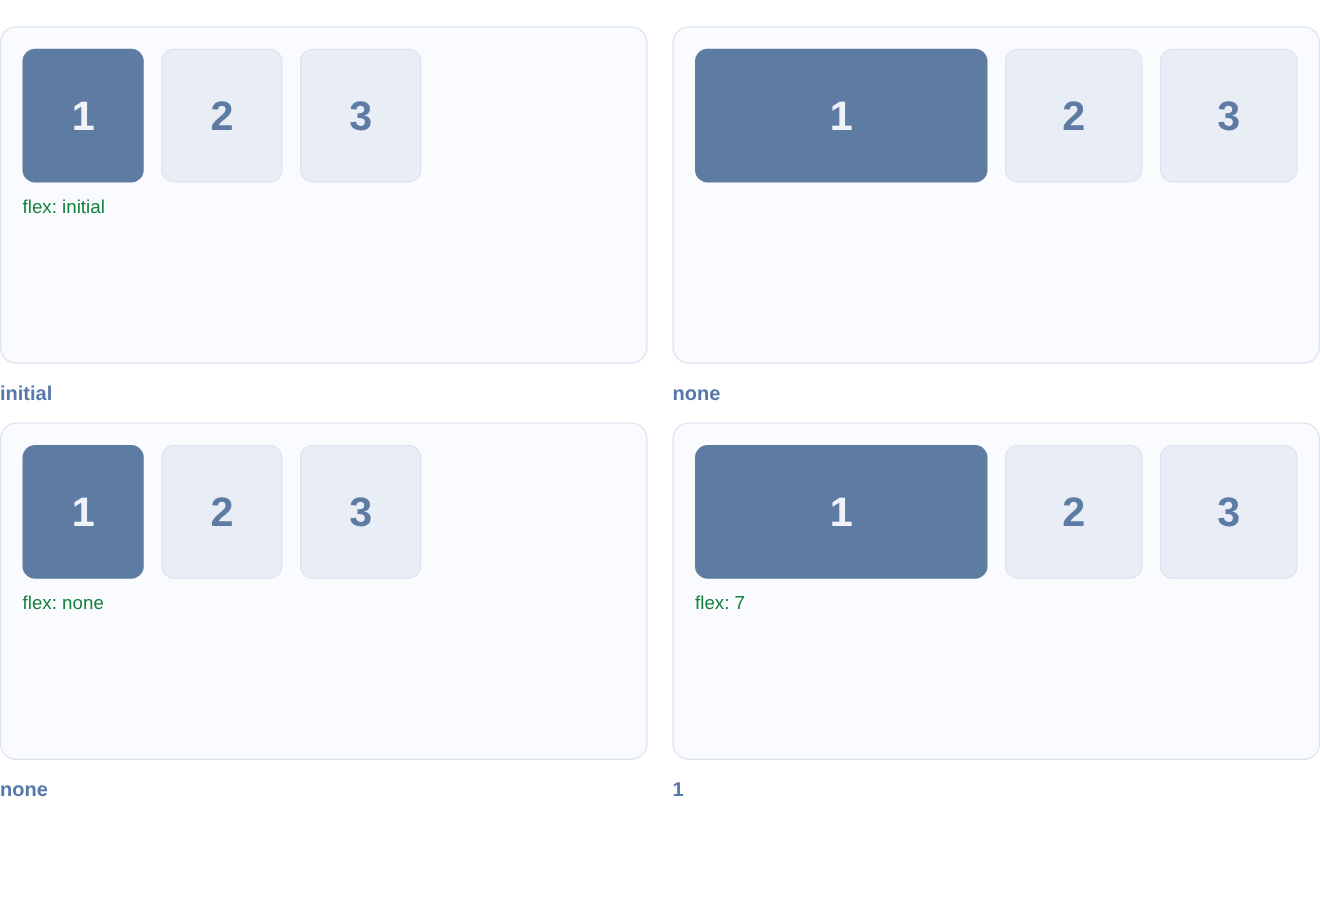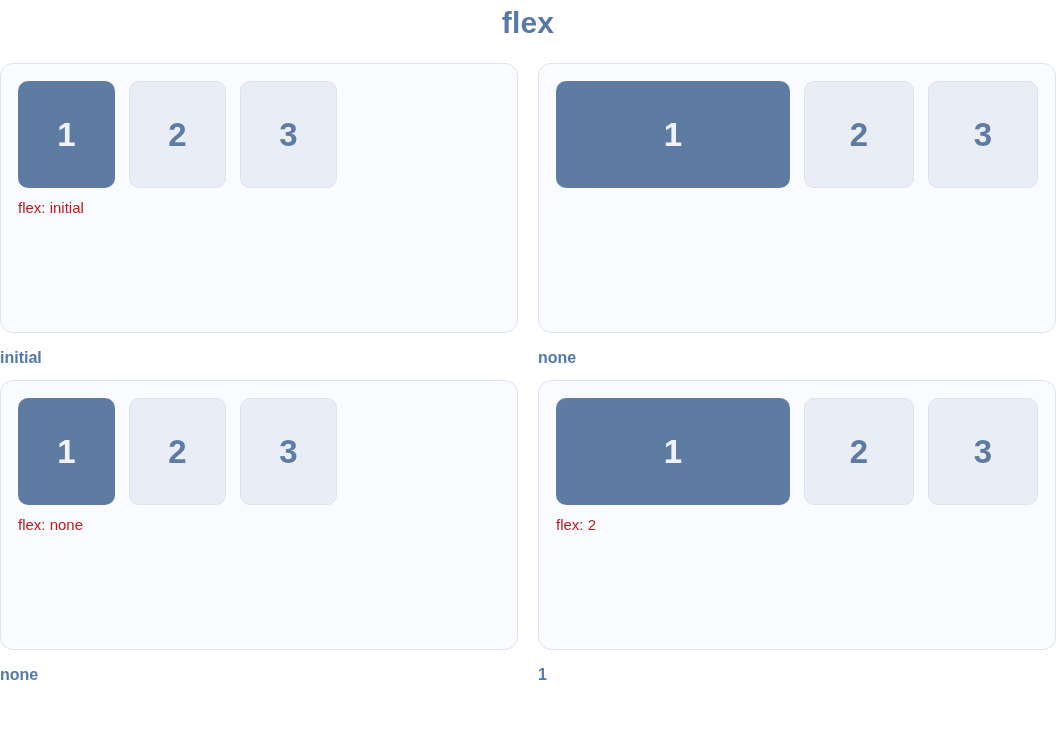--- a/index.html
+++ b/index.html
@@ -67,36 +67,35 @@
   }
   
   .cell.fixed .box { width: 97px; }
   
   .cell.grow .box { width: 110px; }
   .cell.grow .box-primary { width: auto; flex: 1 1 auto; }
   .caption {
     margin-top: 11px;
     font-size: 15px;
     font-weight: 500;
-    color: #b91c1c;
+    color: #15803d;
   }
   .cell-label {
     margin-top: 16px;
     font-size: 16px;
     line-height: 18px;
     font-weight: 700;
     color: #5677a9;
   }
 </style>
 </head>
 <body>
 
 <div class="page">
 
-  <h1 class="title">flex</h1>
 
   <div class="grid">
 
     <div class="cell fixed">
       <div class="panel">
         <div class="flex-row">
           <div class="box box-primary">1</div>
           <div class="box box-light">2</div>
           <div class="box box-light">3</div>
         </div>
@@ -128,19 +127,19 @@
       <div class="cell-label">none</div>
     </div>
 
     <div class="cell grow">
       <div class="panel">
         <div class="flex-row">
           <div class="box box-primary">1</div>
           <div class="box box-light">2</div>
           <div class="box box-light">3</div>
         </div>
-        <div class="caption">flex: 2</div>
+        <div class="caption">flex: 7</div>
       </div>
       <div class="cell-label">1</div>
     </div>
 
   </div>
 </div>
 
 </body></html>

